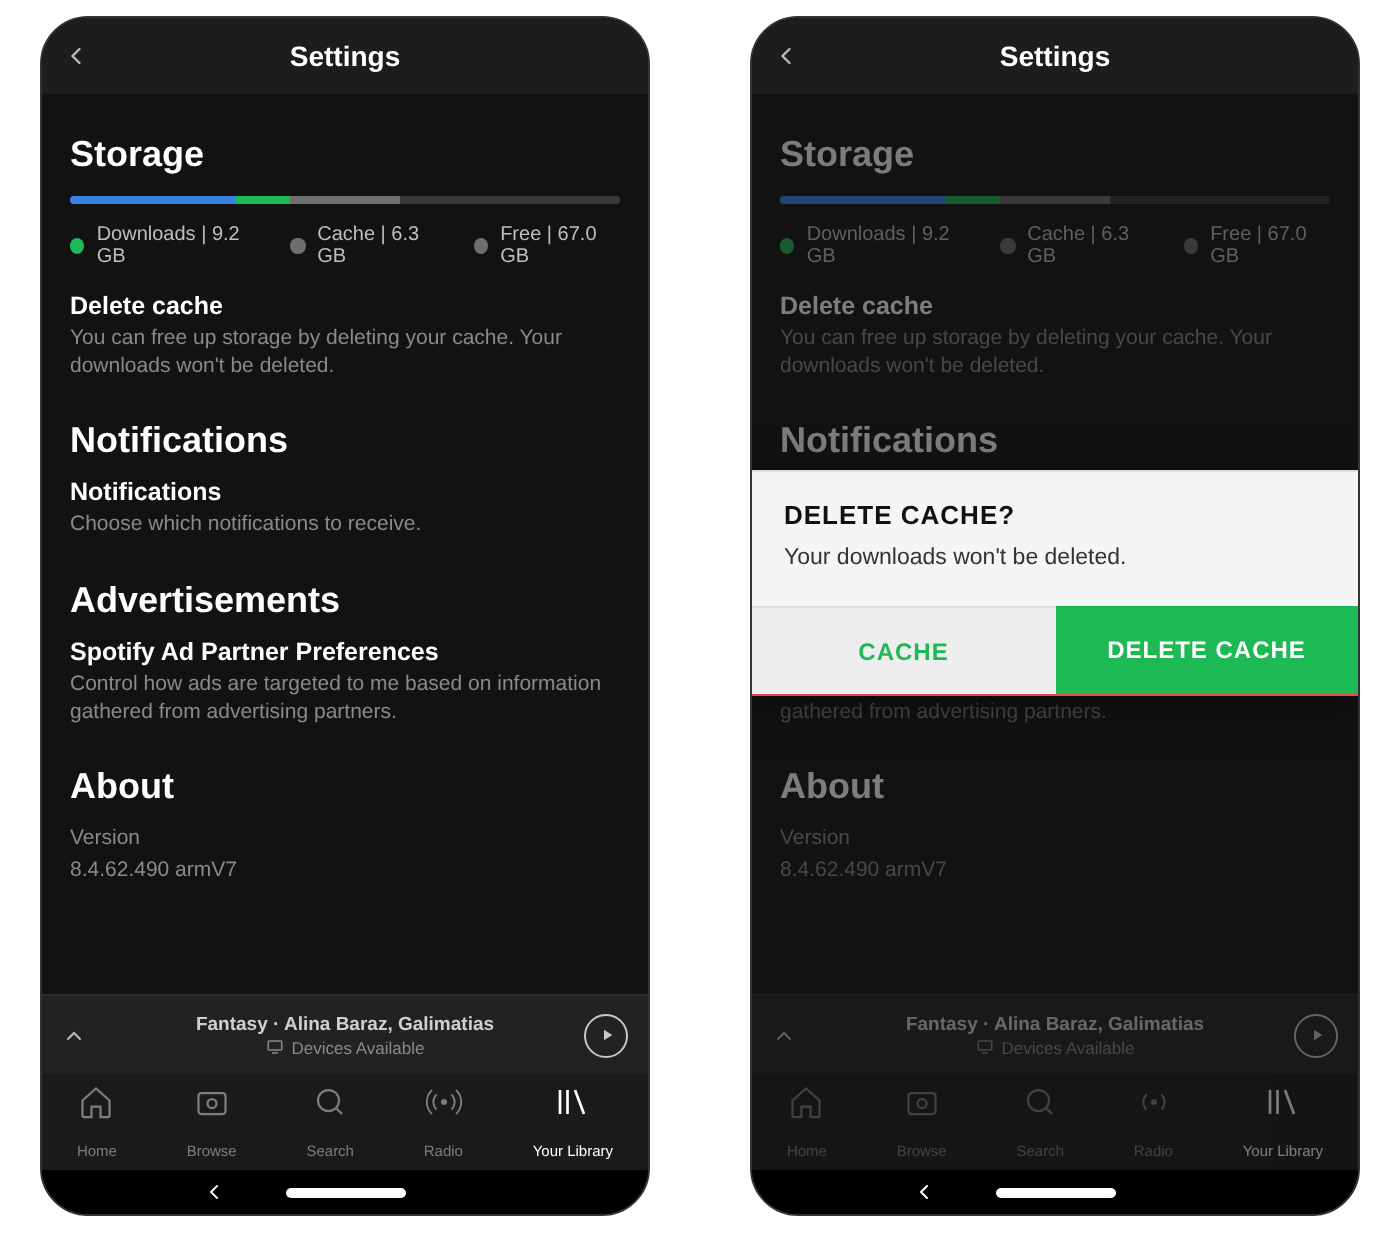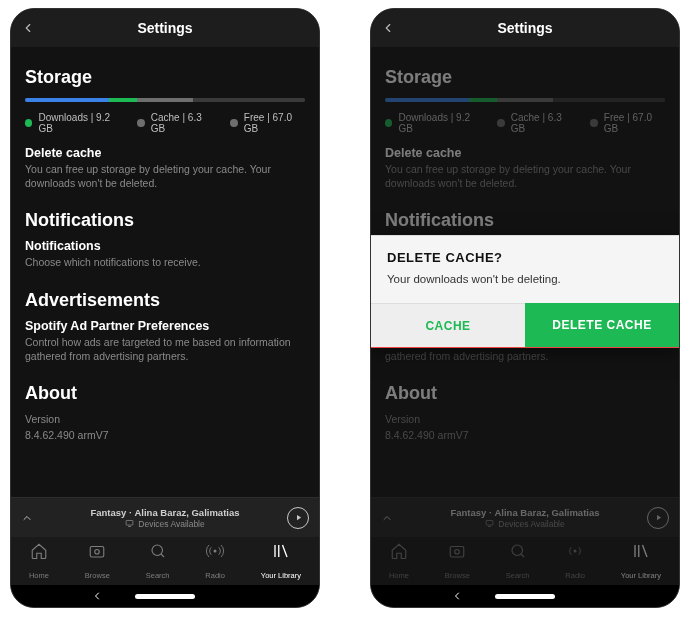--- a/index.html
+++ b/index.html
@@ -1,17 +1,17 @@
 <!DOCTYPE html>
 <html><head>
 <meta charset="utf-8">
 <style>
   * { box-sizing: border-box; margin: 0; padding: 0; }
   html, body { width: 700px; height: 617px; overflow: hidden; background: #fff; font-family: -apple-system, Helvetica, Arial, sans-serif; }
-  .canvas { position: relative; width: 700px; height: 617px; display: flex; gap: 50px; padding: 8px 10px; }
+  .canvas { position: relative; width: 700px; height: 617px; display: flex; gap: 50px; padding: 8px 20px; }
   .phone { position: relative; width: 310px; height: 600px; background: #121212; border-radius: 24px; border: 1px solid #333; overflow: hidden; color: #dcdcdc; }
   .phone.dimmed .content { opacity: 0.45; }
 
   .header { position: relative; height: 38px; display: flex; align-items: center; justify-content: center; background: #1d1d1d; }
   .header .back { position: absolute; left: 10px; top: 50%; transform: translateY(-50%); color: #bbb; }
   .header .title { color: #fff; font-size: 14px; font-weight: 600; }
 
   .content { position: absolute; top: 38px; bottom: 120px; left: 0; right: 0; overflow: hidden; padding: 8px 14px 0 14px; }
 
   .sect-title { color: #fff; font-weight: 700; font-size: 18px; margin: 12px 0 8px; }
@@ -221,21 +221,21 @@
       <div class="desc">Control how ads are targeted to me based on information gathered from advertising partners.</div>
 
       <div class="sect-title" style="margin-top:20px">About</div>
       <div class="desc" style="margin-top:8px">Version</div>
       <div class="desc">8.4.62.490 armV7</div>
     </div>
 
     <div class="overlay">
       <div class="ov-body">
         <div class="ov-title">DELETE CACHE?</div>
-        <div class="ov-msg">Your downloads won't be deleting.</div>
+        <div class="ov-msg">Your downloads won't be deleted.</div>
       </div>
       <div class="ov-actions">
         <div class="ov-btn ov-cancel">CACHE</div>
         <div class="ov-btn ov-confirm">DELETE CACHE</div>
       </div>
     </div>
 
     <div class="now-playing" style="opacity:.45">
       <span class="np-left">
         <svg width="12" height="12" viewBox="0 0 24 24" fill="none">

